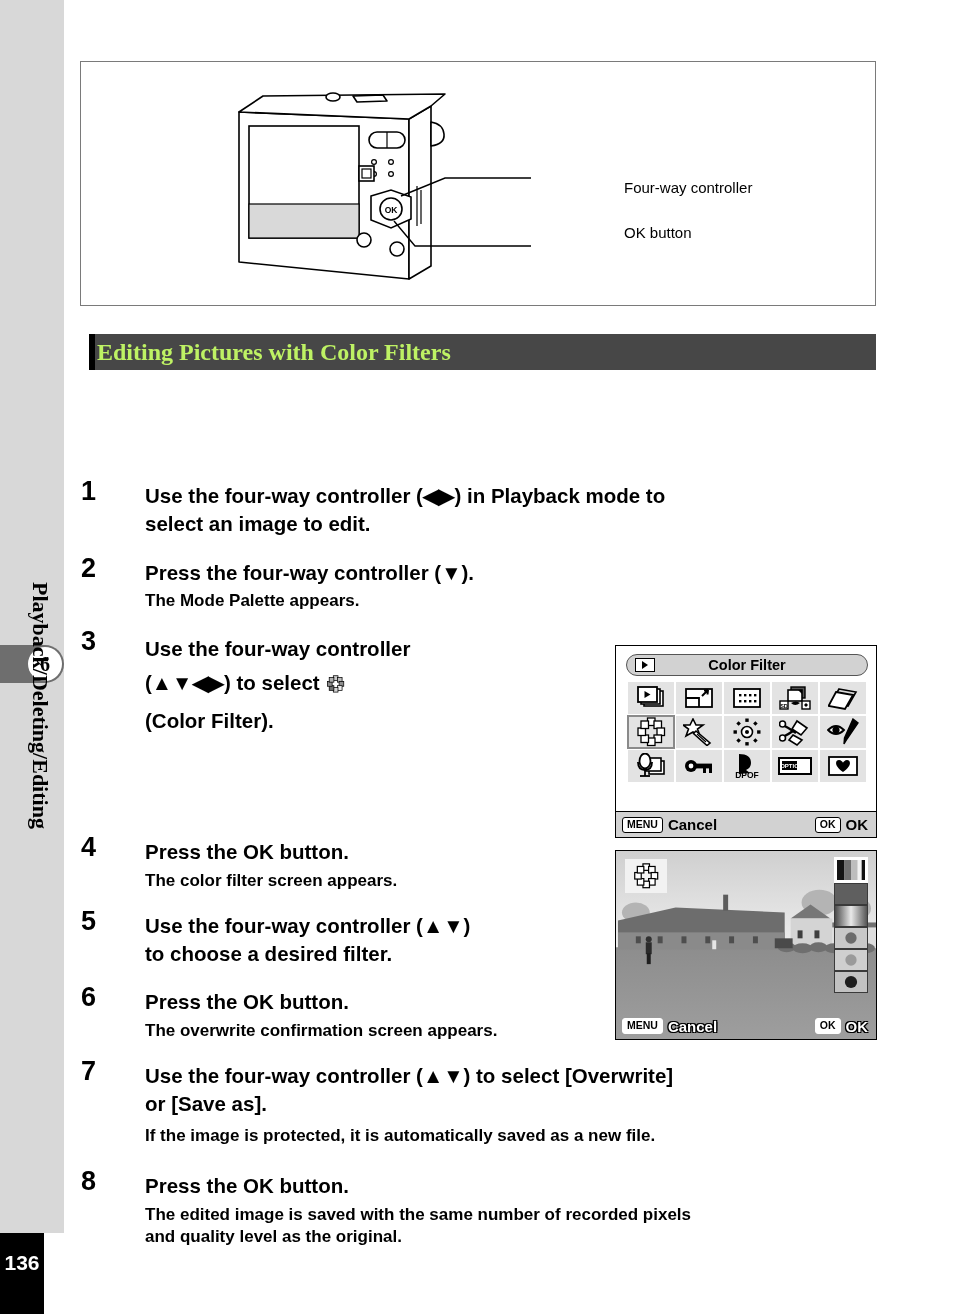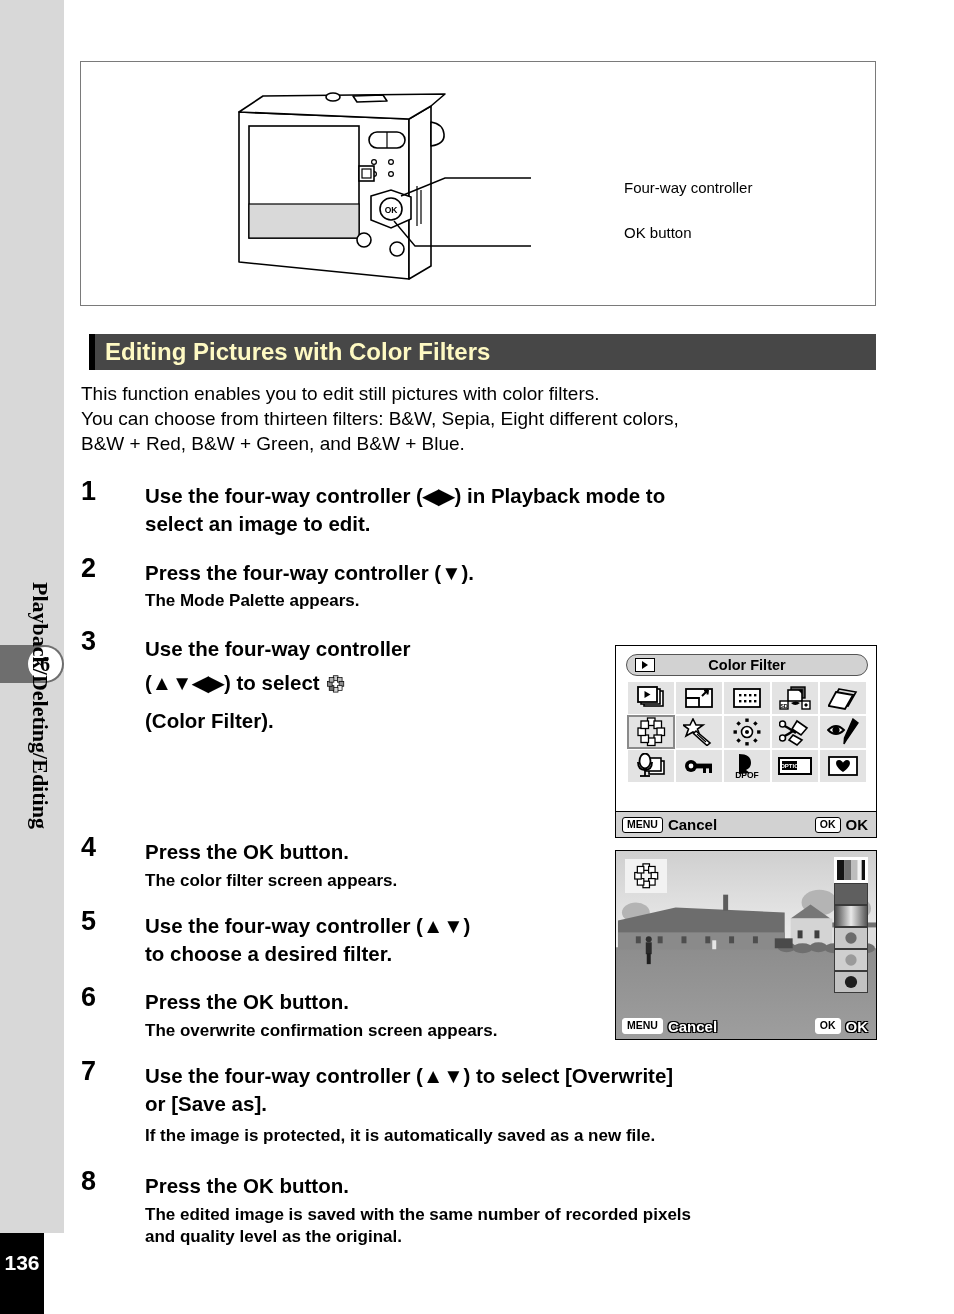--- a/index.html
+++ b/index.html
@@ -66,23 +66,23 @@
   }
 
   
   #section-heading {
     position:absolute; left:9px; top:334px; width:787px; height:36px;
     background:#474747;
     display:flex; align-items:center;
     border-left:6px solid #000;
   }
   #section-heading span {
-    color:#fef9c3; font-size:24px; font-weight:bold;
-    padding-left:10px;
-    font-family:Liberation Sans, sans-serif;
+    color:#bef264; font-size:24px; font-weight:bold;
+    padding-left:2px;
+    font-family:Liberation Serif, serif;
   }
 
   
   #intro {
     position:absolute; left:1px; top:381px; width:796px;
     font-size:19px; line-height:25px; color:#000;
   }
   #intro div { white-space:nowrap; }
 
   
@@ -244,25 +244,20 @@
     </svg>
 
     <div class="callout-label" style="left:543px; top:117px;">Four-way controller</div>
     <div class="callout-label" style="left:543px; top:162px;">OK button</div>
   </div>
 
   <div id="section-heading">
     <span>Editing Pictures with Color Filters</span>
   </div>
 
-  <div id="intro">
-    <div>This function enables you to edit still pictures with color filters.</div>
-    <div>You can choose from thirteen filters: B&amp;W, Sepia, Eight different colors,</div>
-    <div>B&amp;W + Red, B&amp;W + Green, and B&amp;W + Blue.</div>
-  </div>
 
   <div class="step" style="left:1px; top:482px; width:796px;">
     <div class="step-num">1</div>
     <div class="step-body">
       <div class="line">Use the four-way controller (◀▶) in Playback mode to</div>
       <div class="line">select an image to edit.</div>
     </div>
   </div>
 
   <div class="step" style="left:1px; top:559px; width:796px;">

